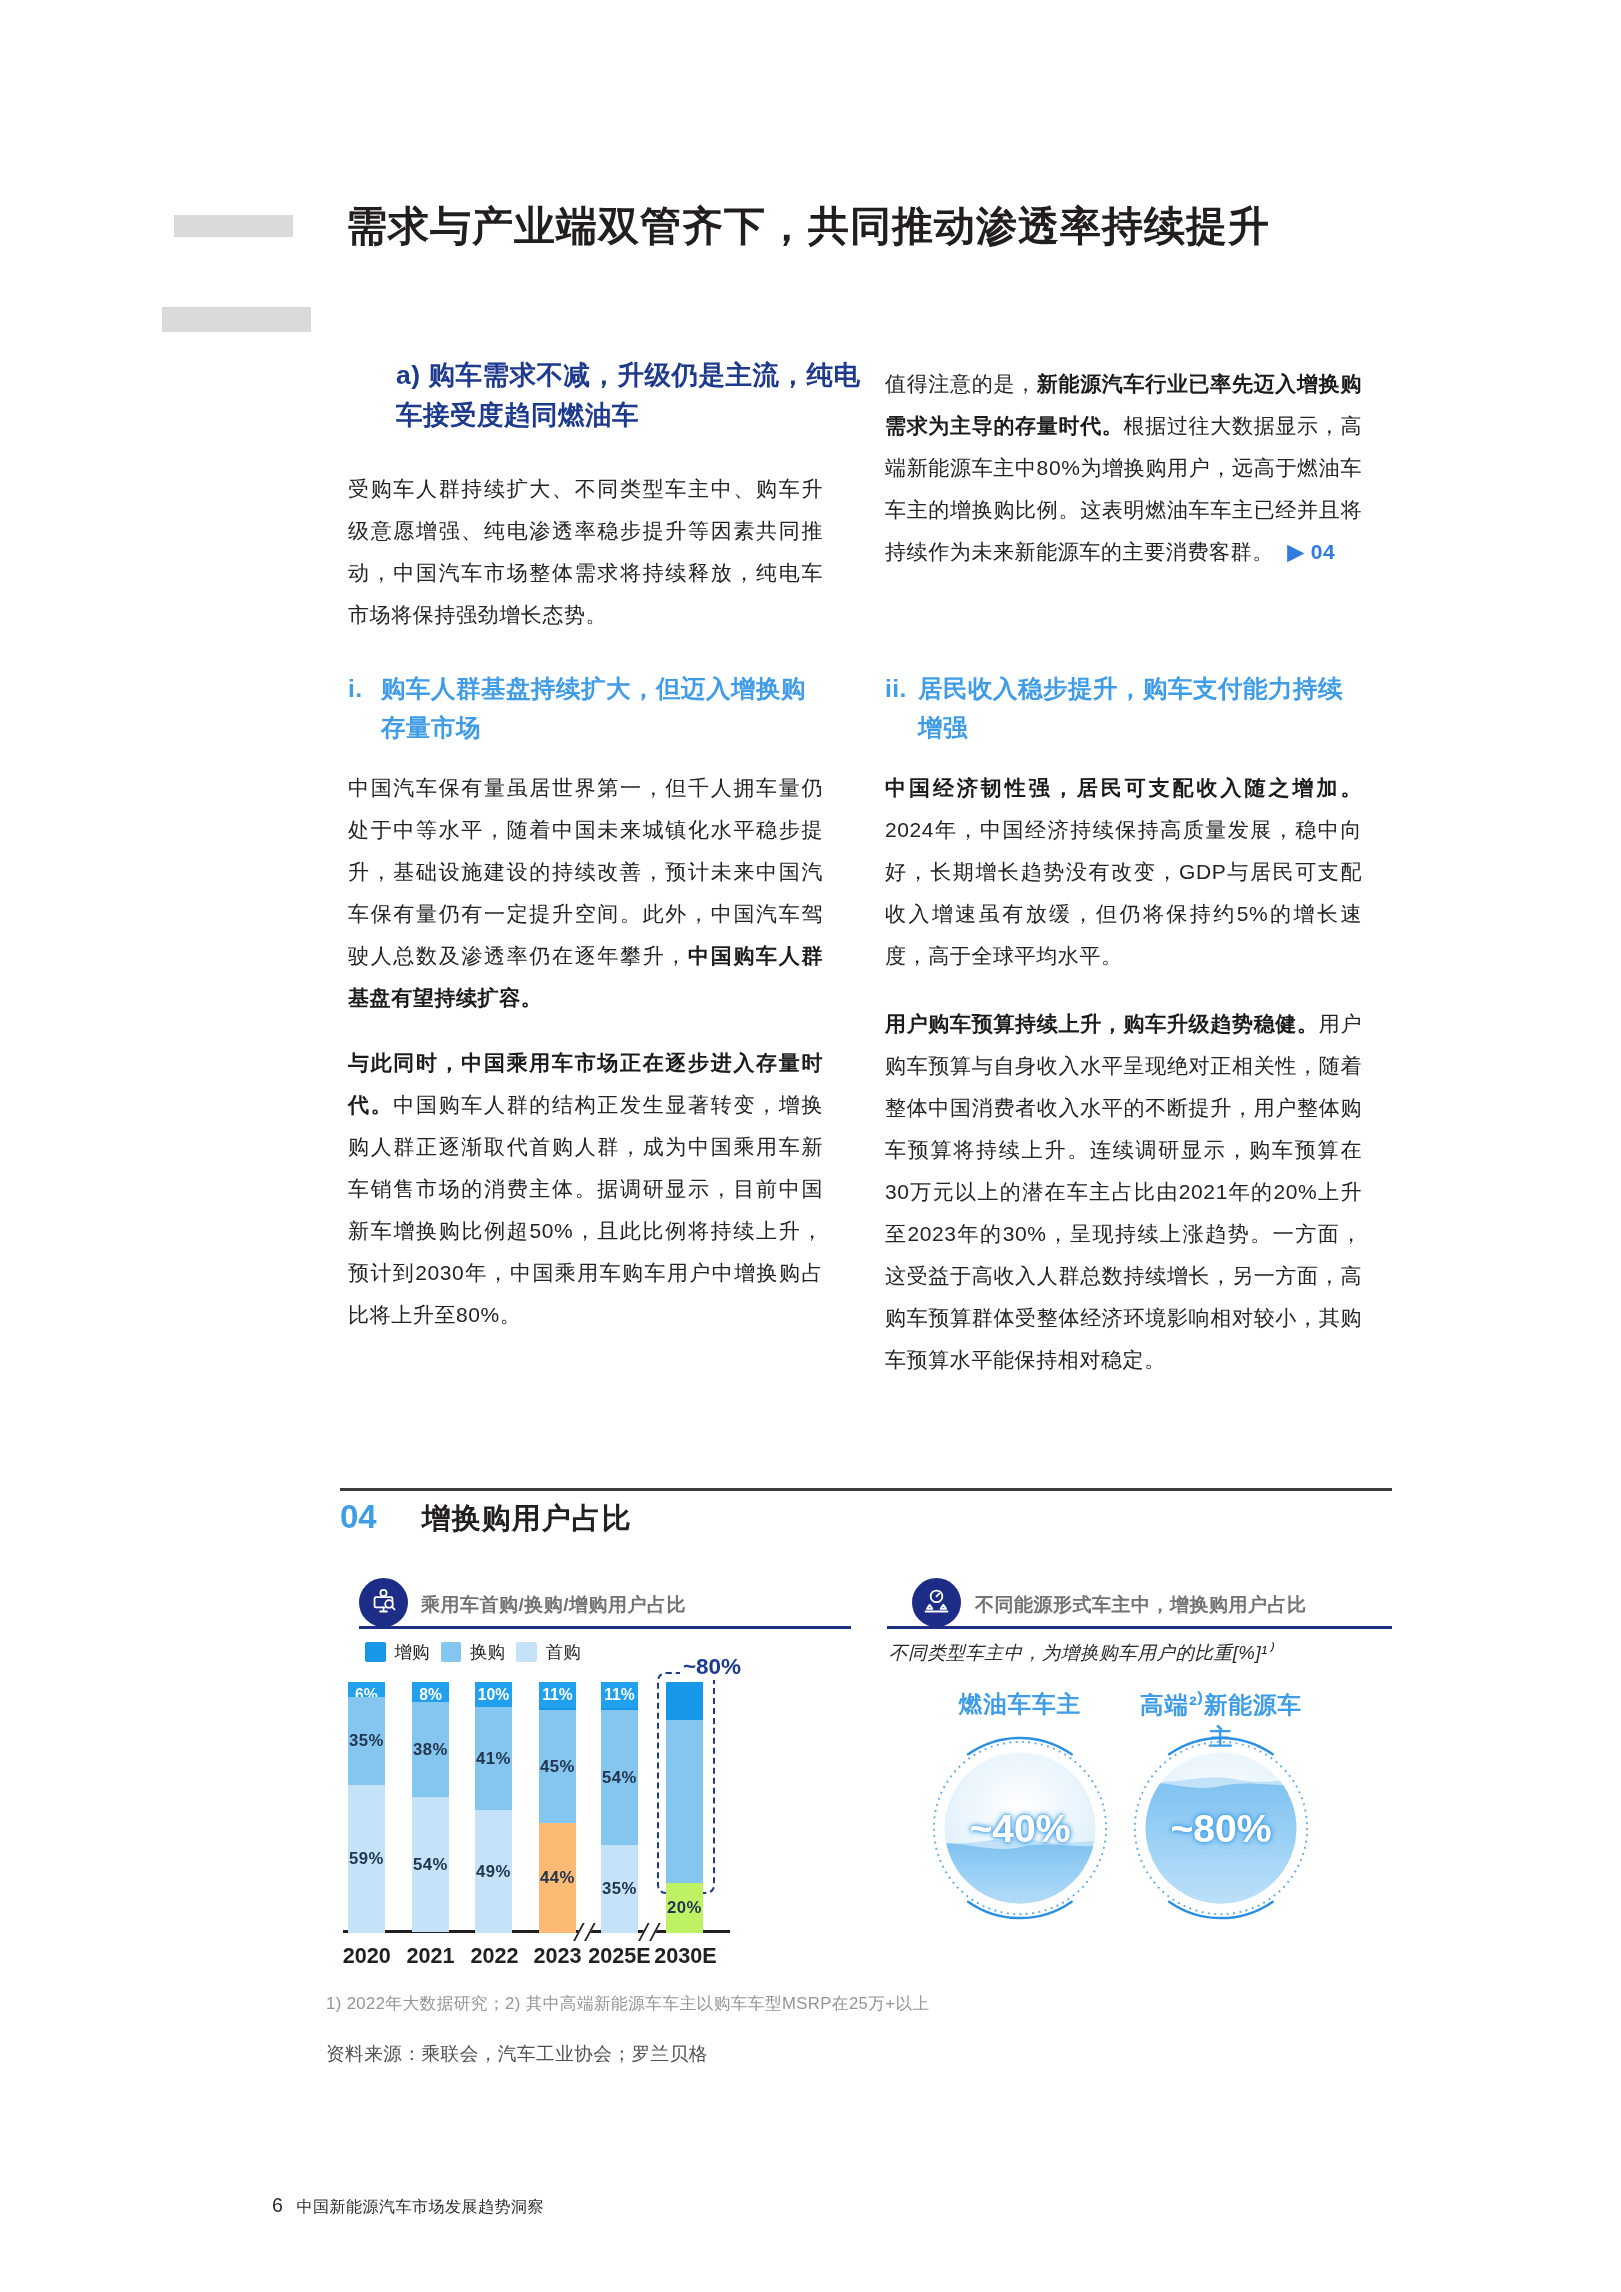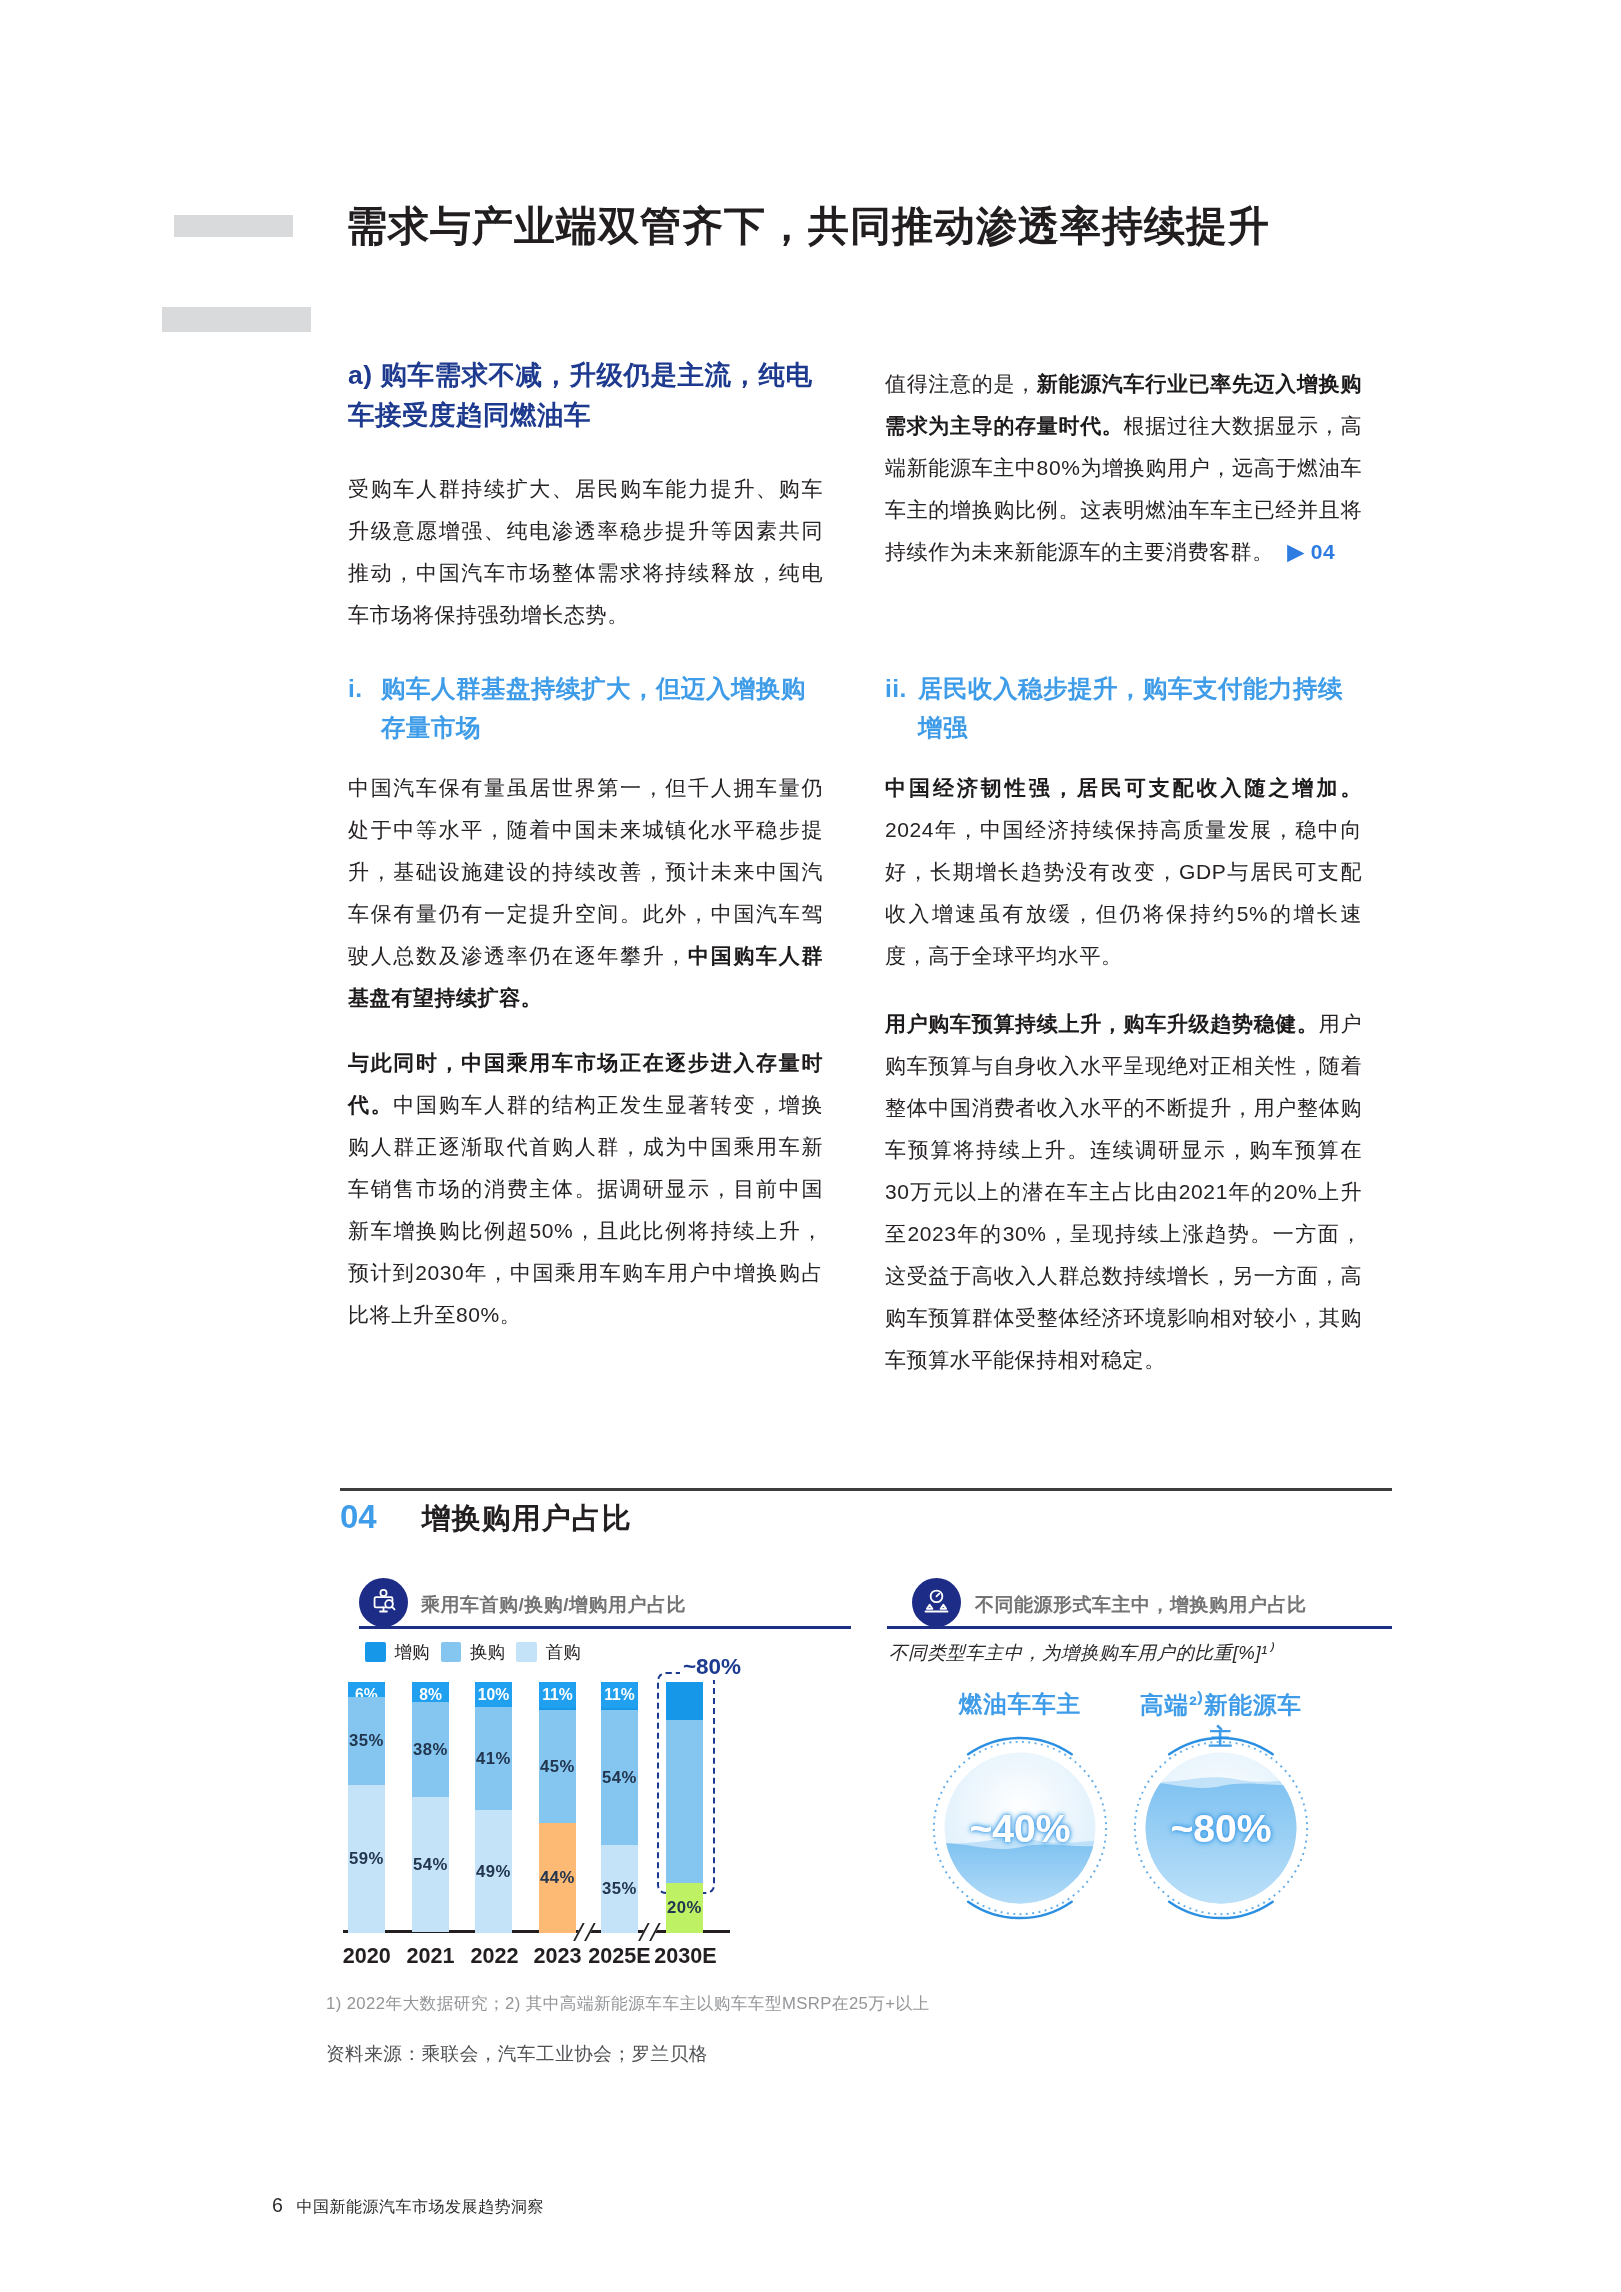--- a/index.html
+++ b/index.html
@@ -4,21 +4,21 @@
 <style>
   html,body{margin:0;padding:0;background:#ffffff;}
   .page{position:relative;width:1417px;height:2293px;background:#fff;overflow:hidden;
         font-family:"Liberation Sans",sans-serif;color:#262223;}
   .abs{position:absolute;}
   .graybar{background:#d9dadb;}
   .doc-title{font-size:41px;font-weight:900;letter-spacing:1px;color:#221e1f;white-space:nowrap;}
   .col{width:477px;}
   .para{font-size:21px;line-height:42px;letter-spacing:0.6px;text-align:justify;}
   .para b{font-weight:700;color:#1d1a1b;}
-  .h-a{font-size:26.5px;line-height:40px;font-weight:700;color:#1d3a8f;letter-spacing:0.5px;}
+  .h-a{font-size:26.5px;line-height:40px;font-weight:700;color:#1d3a8f;letter-spacing:0.5px;margin-left:48px;}
   .h-rom{display:flex;font-size:24.5px;line-height:39px;font-weight:700;color:#3f9ce8;letter-spacing:0.5px;}
   .h-rom .num{flex:0 0 33px;}
   .figlink{color:#2e7ce2;font-weight:700;margin-left:13.7px;white-space:nowrap;}
   .rule{background:#3d3d3f;height:2.9px;}
   .fig-head{display:flex;align-items:baseline;gap:45px;}
   .fig-num{font-size:33px;font-weight:700;color:#3f9ce8;}
   .fig-title{font-size:29px;font-weight:700;color:#231f20;letter-spacing:1px;}
   .icon-circle{width:49px;height:49px;border-radius:50%;background:#1d2d87;display:flex;align-items:center;justify-content:center;}
   .panel-title{font-size:19px;font-weight:700;color:#737373;letter-spacing:0.5px;}
   .panel-rule{background:#1c2f87;height:3.4px;}
@@ -53,21 +53,21 @@
 <div class="page">
 
   <div class="abs graybar" style="left:174px;top:215px;width:119px;height:21.6px;"></div>
   <div class="abs graybar" style="left:162px;top:307px;width:149px;height:24.5px;"></div>
 
   <div class="abs doc-title" style="left:346px;top:199px;">需求与产业端双管齐下，共同推动渗透率持续提升</div>
 
   <div class="abs col h-a" style="left:348px;top:355px;width:475px;">a) 购车需求不减，升级仍是主流，纯电车接受度趋同燃油车</div>
 
   <div class="abs col para" style="left:348px;top:468px;width:475px;">
-    <span>受购车人群持续扩大、居民购车能力提升、购车升级意愿增强、纯电渗透率稳步提升等因素共同推动，中国汽车市场整体需求将持续释放，纯电车市场将保持强劲增长态势。</span>
+    <span>受购车人群持续扩大、不同类型车主中、购车升级意愿增强、纯电渗透率稳步提升等因素共同推动，中国汽车市场整体需求将持续释放，纯电车市场将保持强劲增长态势。</span>
   </div>
 
   <div class="abs col h-rom" style="left:348px;top:669px;width:475px;">
     <span class="num">i.</span>
     <span>购车人群基盘持续扩大，但迈入增换购存量市场</span>
   </div>
 
   <div class="abs col para" style="left:348px;top:767px;width:475px;">
     <span>中国汽车保有量虽居世界第一，但千人拥车量仍处于中等水平，随着中国未来城镇化水平稳步提升，基础设施建设的持续改善，预计未来中国汽车保有量仍有一定提升空间。此外，中国汽车驾驶人总数及渗透率仍在逐年攀升，</span><b>中国购车人群基盘有望持续扩容。</b>
   </div>

